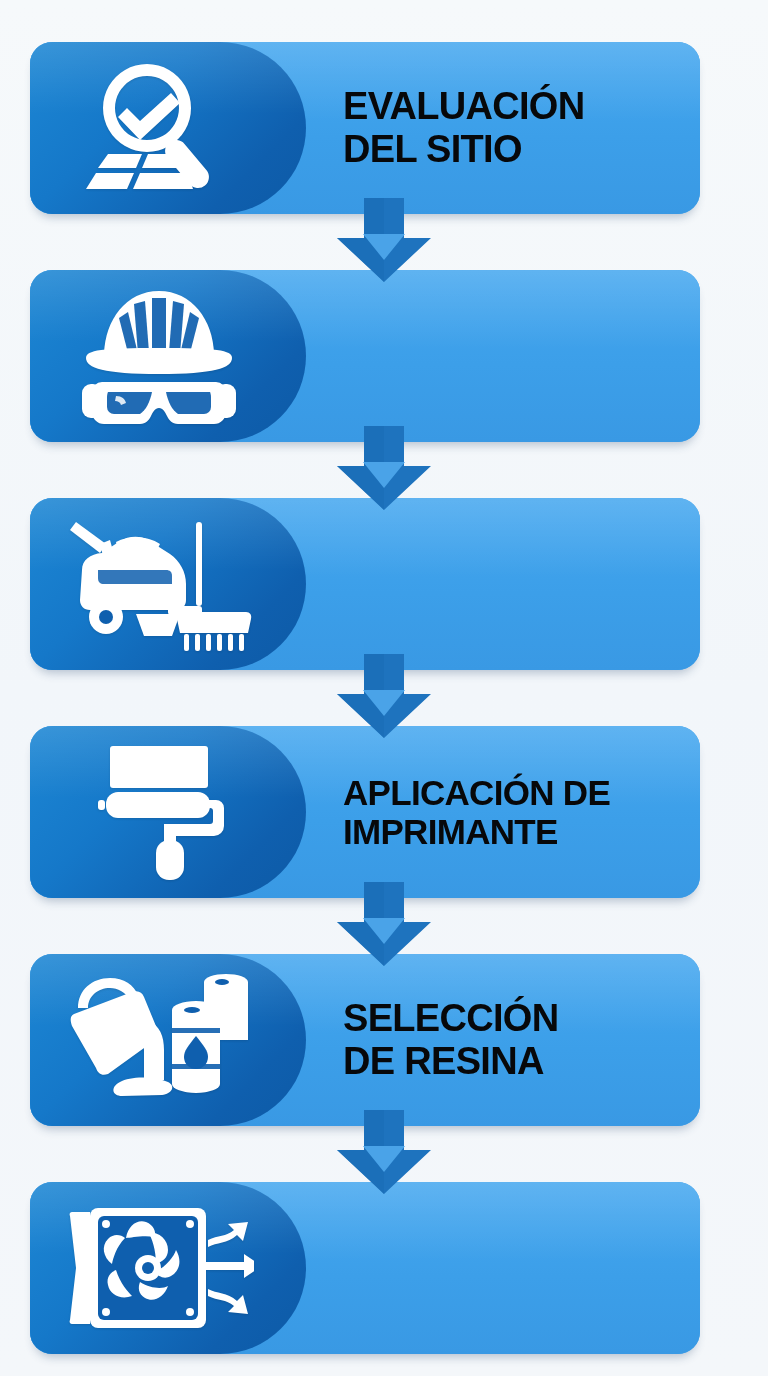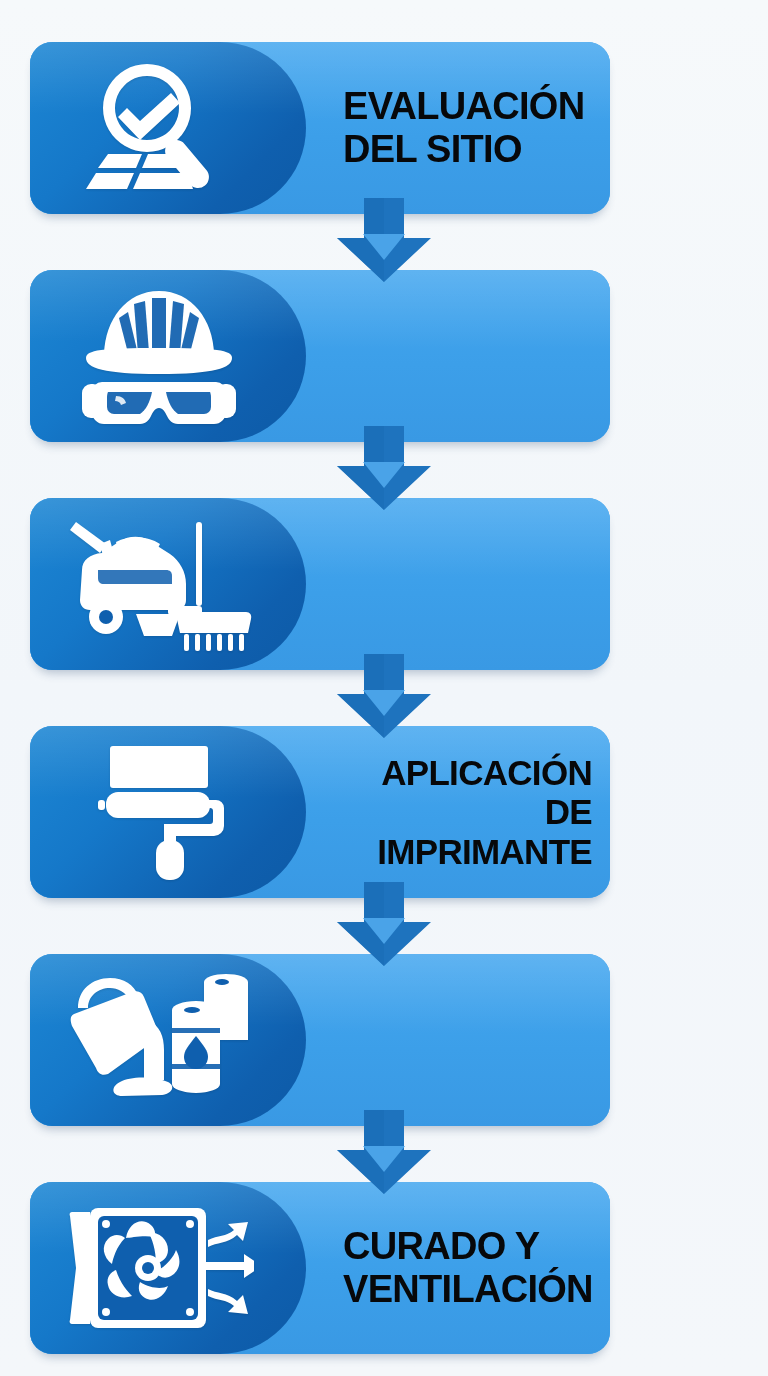--- a/index.html
+++ b/index.html
@@ -19,21 +19,21 @@
     position: relative;
     width: 768px;
     height: 1376px;
     background: linear-gradient(180deg, #f6f9fb 0%, #f2f6fa 50%, #f4f7fa 100%);
   }
 
   
   .step-card {
     position: absolute;
     left: 30px;
-    width: 580px;
+    width: 670px;
     height: 172px;
     border-radius: 22px;
     background: #3fa2ec;
     box-shadow: 0 7px 10px -4px rgba(40, 70, 110, 0.30);
     overflow: visible;
   }
   .card-bg {
     position: absolute;
     inset: 0;
     border-radius: 22px;
@@ -97,21 +97,21 @@
     justify-content: center;
     color: #07080a;
     font-weight: 700;
     font-size: 38px;
     line-height: 1.12;
     letter-spacing: -0.7px;
     text-transform: uppercase;
     white-space: pre-line;
     font-stretch: condensed;
   }
-  .step-label.small { font-size: 35px; text-align: right; }
+  .step-label.small { font-size: 35px; }
 
   
   .connector {
     position: absolute;
     left: 50%;
     transform: translateX(-50%);
     width: 106px;
     height: 84px;
     z-index: 3;
   }
@@ -305,20 +305,22 @@
             <ellipse cx="128" cy="40" rx="8" ry="3" fill="#0f5fae"></ellipse>
 
             <rect x="108" y="58" width="48" height="5" fill="#0f5fae" opacity="0.9"></rect>
             <rect x="108" y="94" width="48" height="5" fill="#0f5fae" opacity="0.9"></rect>
 
             <path d="M132 66 c8 10 12 15 12 21 a12 12 0 0 1 -24 0 c0 -6 4 -11 12 -21 Z" fill="#0f5fae"></path>
           </g>
         </svg>
       </div>
     </div>
+    <div class="step-label">SELECCIÓN
+DE RESINA</div>
   </div>
 
   <div class="connector" style="top:1110px">
     <svg viewBox="0 0 106 84" xmlns="http://www.w3.org/2000/svg">
       <path d="M33 0 H73 V40 H100 L53 84 L6 40 H33 Z" fill="#1e73be"></path>
       <path d="M33 0 H53 V84 L6 40 H33 Z" fill="#1a6cb4" opacity="0.55"></path>
       <path d="M32 36 H74 L53 62 Z" fill="#4aa3e8"></path>
     </svg>
   </div>
 
@@ -350,17 +352,15 @@
             <circle cx="84" cy="70" r="13"></circle>
             <circle cx="84" cy="70" r="6" fill="#0f5fae"></circle>
 
             <path d="M144 42 c10 -5 18 -3 26 -10 l-6 -6 20 -2 -5 19 -6 -6 c-10 9 -20 7 -29 12 Z"></path>
             <path d="M142 64 h38 l0 -8 18 12 -18 12 0 -8 h-38 Z"></path>
             <path d="M144 98 c10 5 18 3 26 10 l-6 6 20 2 -5 -19 -6 6 c-10 -9 -20 -7 -29 -12 Z"></path>
           </g>
         </svg>
       </div>
     </div>
-    <div class="step-label">CURADO Y
-VENTILACIÓN</div>
   </div>
 
 </div>
 
 </body></html>

